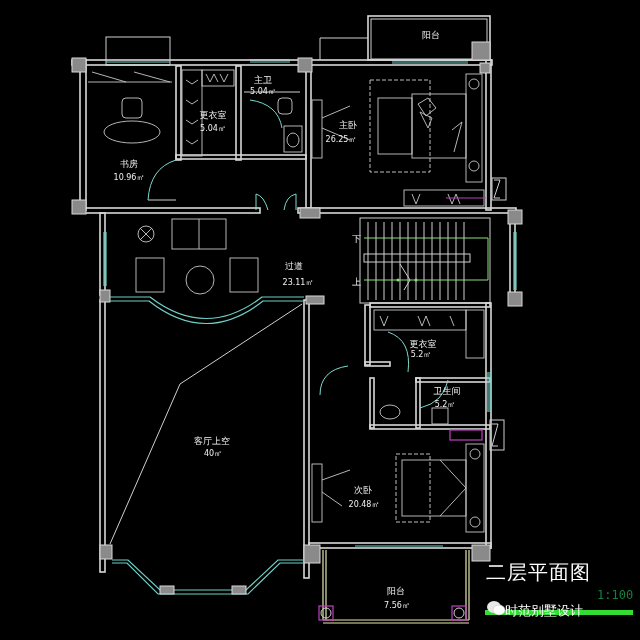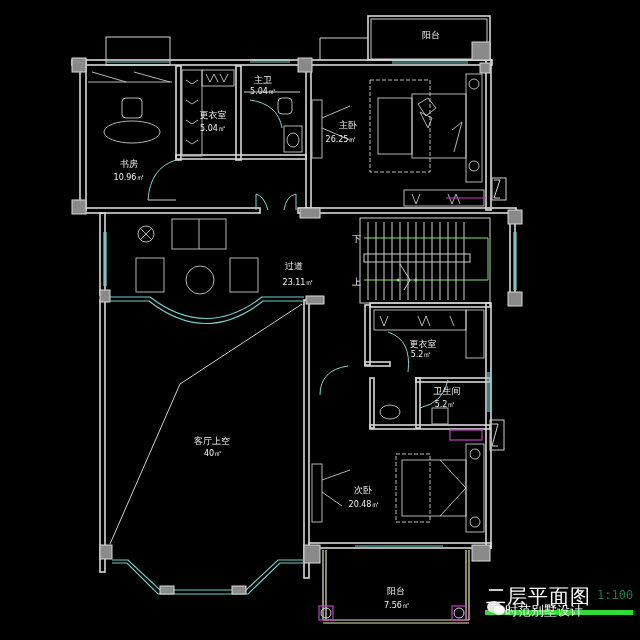--- a/index.html
+++ b/index.html
@@ -11,21 +11,21 @@
   .win { fill: none; stroke: #6fd0c8; stroke-width: 1.2; }
   .door { fill: none; stroke: #7fd8d0; stroke-width: 1; }
   .furn { fill: none; stroke: #c8c8c8; stroke-width: 0.9; }
   .dash { fill: none; stroke: #bdbdbd; stroke-width: 1; stroke-dasharray: 4 2; }
   .stair { fill: none; stroke: #8edc7a; stroke-width: 1; }
   .mag { fill: none; stroke: #c040c0; stroke-width: 1.2; }
   .ylw { fill: none; stroke: #e8e8b0; stroke-width: 1.2; }
   .room-label { fill: #f0f0f0; font-size: 9px; text-anchor: middle; font-family: "DejaVu Sans", sans-serif; }
   .room-area { fill: #f0f0f0; font-size: 8px; text-anchor: middle; font-family: "DejaVu Sans", sans-serif; }
   .dir-label { fill: #f0f0f0; font-size: 9px; font-family: "DejaVu Sans", sans-serif; }
-  .plan-title { position: absolute; left: 486px; top: 583px; color: #ffffff; font-size: 20px; font-family: "DejaVu Sans", sans-serif; letter-spacing: 1px; font-weight: 300; white-space: nowrap; }
+  .plan-title { position: absolute; left: 486px; top: 559px; color: #ffffff; font-size: 20px; font-family: "DejaVu Sans", sans-serif; letter-spacing: 1px; font-weight: 300; white-space: nowrap; }
   .plan-scale { position: absolute; left: 597px; top: 588px; color: #15803d; font-size: 12px; font-family: "DejaVu Sans Mono", monospace; }
   .brand-bar { position: absolute; left: 485px; top: 610px; width: 148px; height: 5px; background: #33dd33; }
   .brand { position: absolute; left: 505px; top: 602px; color: #ffffff; font-size: 13px; font-family: "DejaVu Sans", sans-serif; white-space: nowrap; }
   .wechat-icon { position: absolute; left: 486px; top: 600px; width: 20px; height: 16px; }
 </style>
 </head>
 <body>
 
 <svg width="640" height="640" viewBox="0 0 640 640">
 

